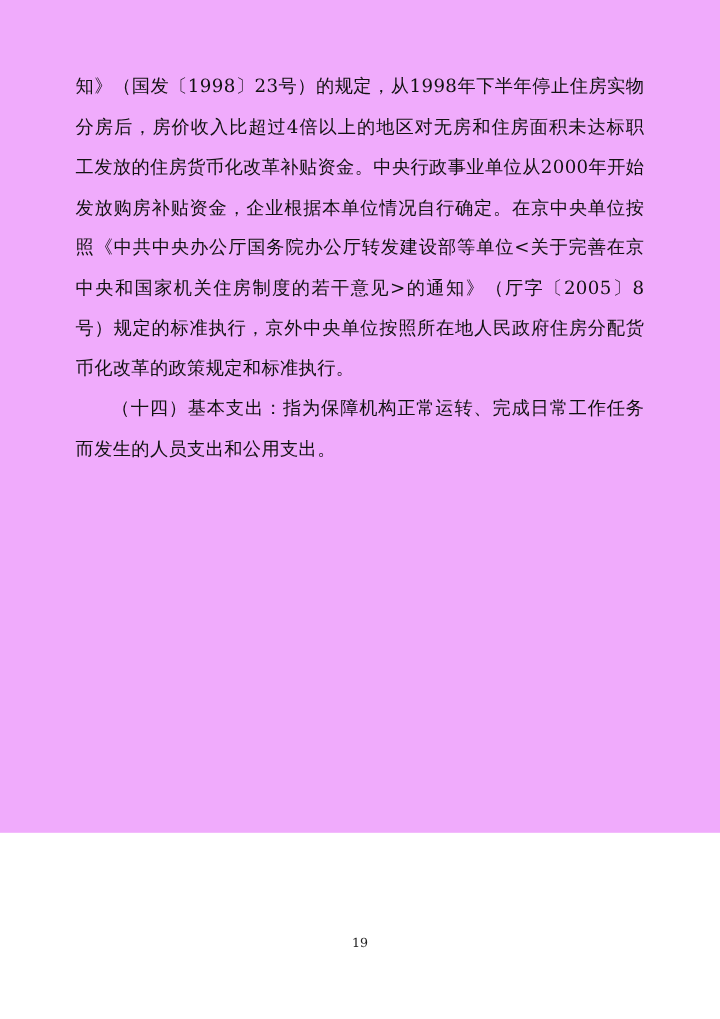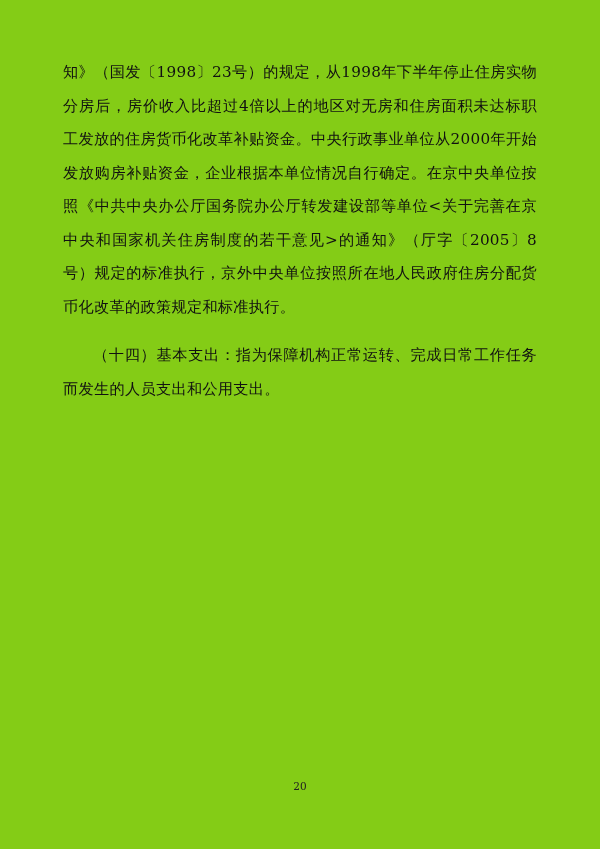--- a/index.html
+++ b/index.html
@@ -13,41 +13,41 @@
     position: relative;
     font-family: "DejaVu Serif", "Liberation Serif", serif;
     color: #1a1a1a;
     overflow: hidden;
   }
   .page {
     position: absolute;
     left: 0;
     top: 0;
     width: 600px;
-    height: 849px;
-    background: #84cc16;
+    height: 694px;
+    background: #f0abfc;
     box-sizing: border-box;
   }
   .content {
     position: absolute;
     left: 63px;
     top: 56px;
     width: 474px;
   }
   .para {
     font-size: 15.2px;
     line-height: 33.5px;
     text-align: justify;
     text-justify: inter-ideograph;
     margin: 0;
     letter-spacing: 0.3px;
     color: #111111;
   }
   .para + .para {
-    margin-top: 15px;
+    margin-top: 0px;
   }
   .indent {
     text-indent: 30px;
   }
   .page-number {
     position: absolute;
     left: 0;
     top: 780px;
     width: 600px;
     text-align: center;
@@ -57,14 +57,14 @@
   }
 </style>
 </head>
 <body>
 
 <div class="page">
   <div class="content">
     <p class="para">知》（国发〔1998〕23号）的规定，从1998年下半年停止住房实物分房后，房价收入比超过4倍以上的地区对无房和住房面积未达标职工发放的住房货币化改革补贴资金。中央行政事业单位从2000年开始发放购房补贴资金，企业根据本单位情况自行确定。在京中央单位按照《中共中央办公厅国务院办公厅转发建设部等单位&lt;关于完善在京中央和国家机关住房制度的若干意见&gt;的通知》（厅字〔2005〕8号）规定的标准执行，京外中央单位按照所在地人民政府住房分配货币化改革的政策规定和标准执行。</p>
     <p class="para indent">（十四）基本支出：指为保障机构正常运转、完成日常工作任务而发生的人员支出和公用支出。</p>
   </div>
-  <div class="page-number">20</div>
+  <div class="page-number">19</div>
 </div>
 
 </body></html>

